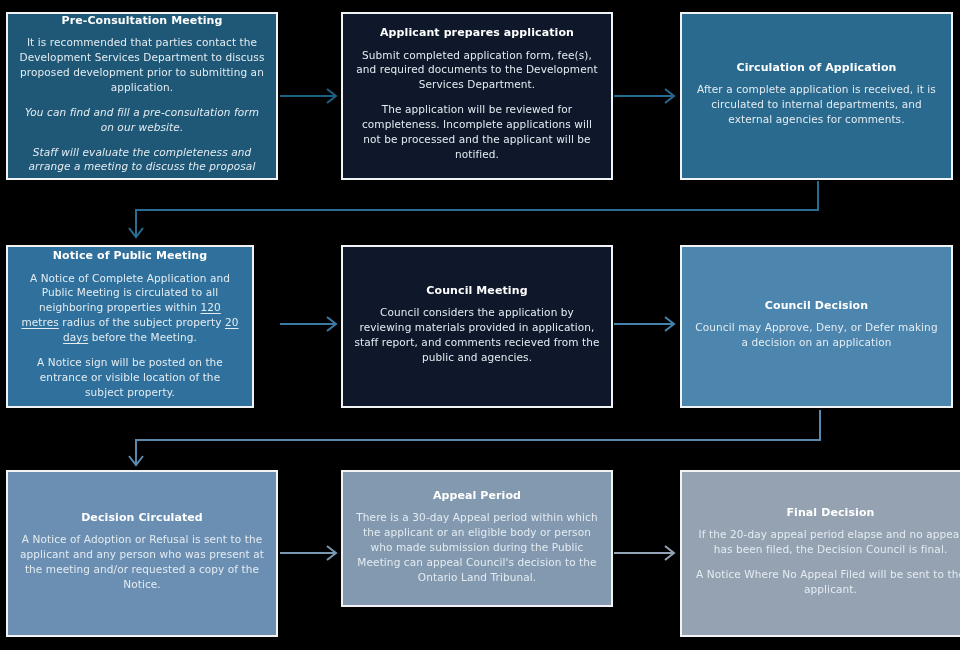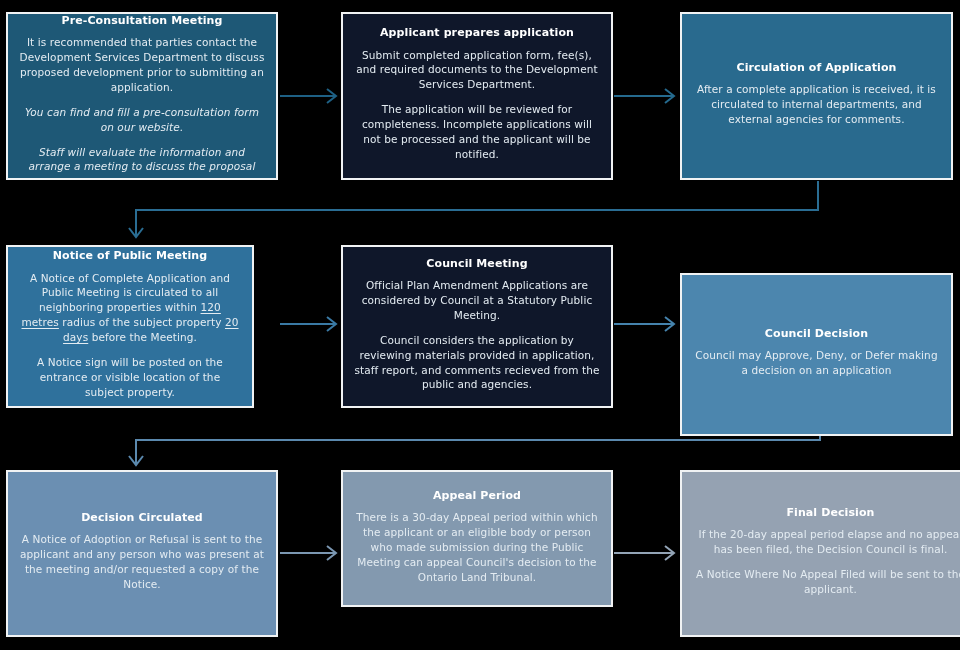--- a/index.html
+++ b/index.html
@@ -66,21 +66,21 @@
     <path d="M614 324 H674 M665 317 L674 324 L665 331" fill="none" stroke-width="2" stroke="#4583ad"></path>
     <path d="M820 410 V440 H136 V464 M129 456 L136 465 L143 456" fill="none" stroke-width="2" stroke="#5b89ae"></path>
     <path d="M280 553 H336 M327 546 L336 553 L327 560" fill="none" stroke-width="2" stroke="#7b97b2"></path>
     <path d="M614 553 H674 M665 546 L674 553 L665 560" fill="none" stroke-width="2" stroke="#93a4b6"></path>
   </svg>
 
   <section class="flow-box" style="left: 6px; top: 12px; width: 272px; height: 168px; background-color: rgb(30, 88, 118);">
     <h3>Pre-Consultation Meeting</h3>
     <p>It is recommended that parties contact the Development Services Department to discuss proposed development prior to submitting an application.</p>
     <p class="em">You can find and fill a pre-consultation form on our website.</p>
-    <p class="em">Staff will evaluate the information and arrange a meeting to discuss the proposal</p>
+    <p class="em">Staff will evaluate the completeness and arrange a meeting to discuss the proposal</p>
   </section>
 
   <section class="flow-box" style="left: 341px; top: 12px; width: 272px; height: 168px; background-color: #0f172a;">
     <h3>Applicant prepares application</h3>
     <p>Submit completed application form, fee(s), and required documents to the Development Services Department.</p>
     <p>The application will be reviewed for completeness. Incomplete applications will not be processed and the applicant will be notified.</p>
   </section>
 
   <section class="flow-box" style="left: 680px; top: 12px; width: 273px; height: 168px; background-color: rgb(41, 106, 142);">
     <h3>Circulation of Application</h3>
@@ -88,25 +88,24 @@
   </section>
 
   <section class="flow-box" style="left: 6px; top: 245px; width: 248px; height: 163px; background-color: rgb(47, 113, 156);">
     <h3>Notice of Public Meeting</h3>
     <p><span>A Notice of Complete Application and Public Meeting is circulated to all neighboring properties within </span><span class="u">120 metres</span><span> radius of the subject property </span><span class="u">20 days</span><span> before the Meeting.</span></p>
     <p>A Notice sign will be posted on the entrance or visible location of the subject property.</p>
   </section>
 
   <section class="flow-box" style="left: 341px; top: 245px; width: 272px; height: 163px; background-color: #0f172a;">
     <h3>Council Meeting</h3>
-    <p>Official Plan Amendment Applications are considered by Council at a Statutory Public Meeting.</p>
     <p>Council considers the application by reviewing materials provided in application, staff report, and comments recieved from the public and agencies.</p>
   </section>
 
-  <section class="flow-box" style="left: 680px; top: 245px; width: 273px; height: 163px; background-color: rgb(76, 134, 174); margin-top: 28px;">
+  <section class="flow-box" style="left: 680px; top: 245px; width: 273px; height: 163px; background-color: rgb(76, 134, 174);">
     <h3>Council Decision</h3>
     <p>Council may Approve, Deny, or Defer making a decision on an application</p>
   </section>
 
   <section class="flow-box" style="left: 6px; top: 470px; width: 272px; height: 167px; background-color: rgb(107, 143, 178);">
     <h3>Decision Circulated</h3>
     <p>A Notice of Adoption or Refusal is sent to the applicant and any person who was present at the meeting and/or requested a copy of the Notice.</p>
   </section>
 
   <section class="flow-box" style="left: 341px; top: 470px; width: 272px; height: 137px; background-color: rgb(131, 153, 175);">

